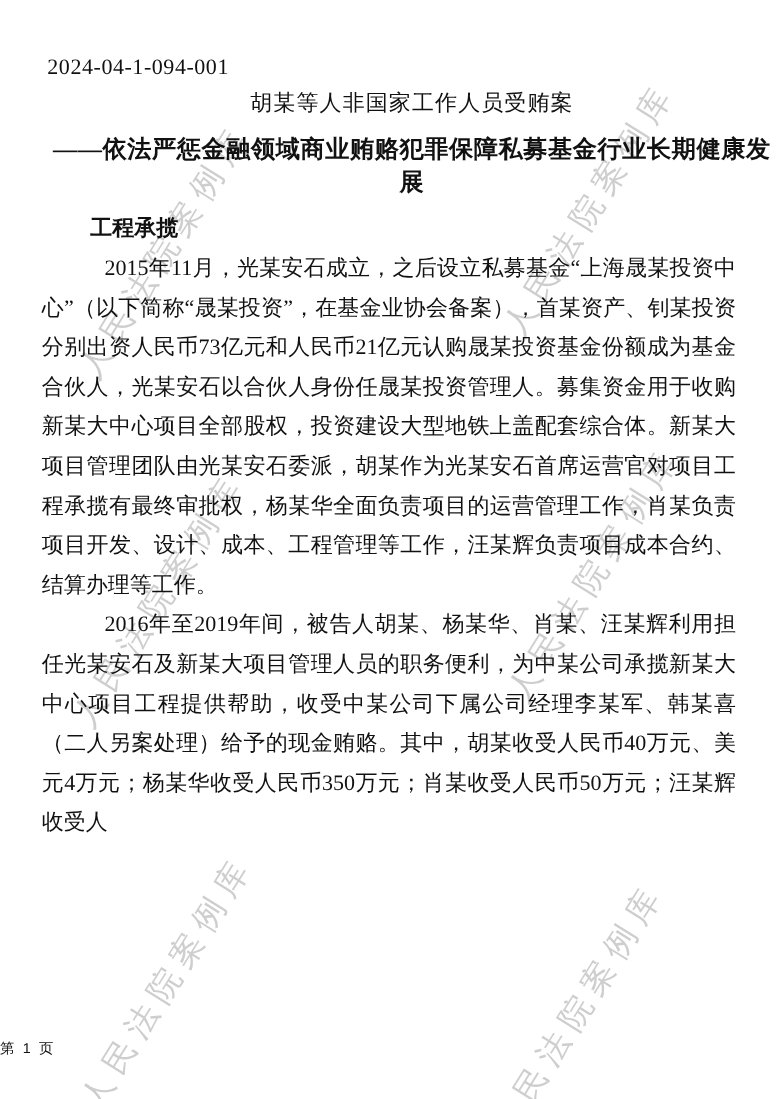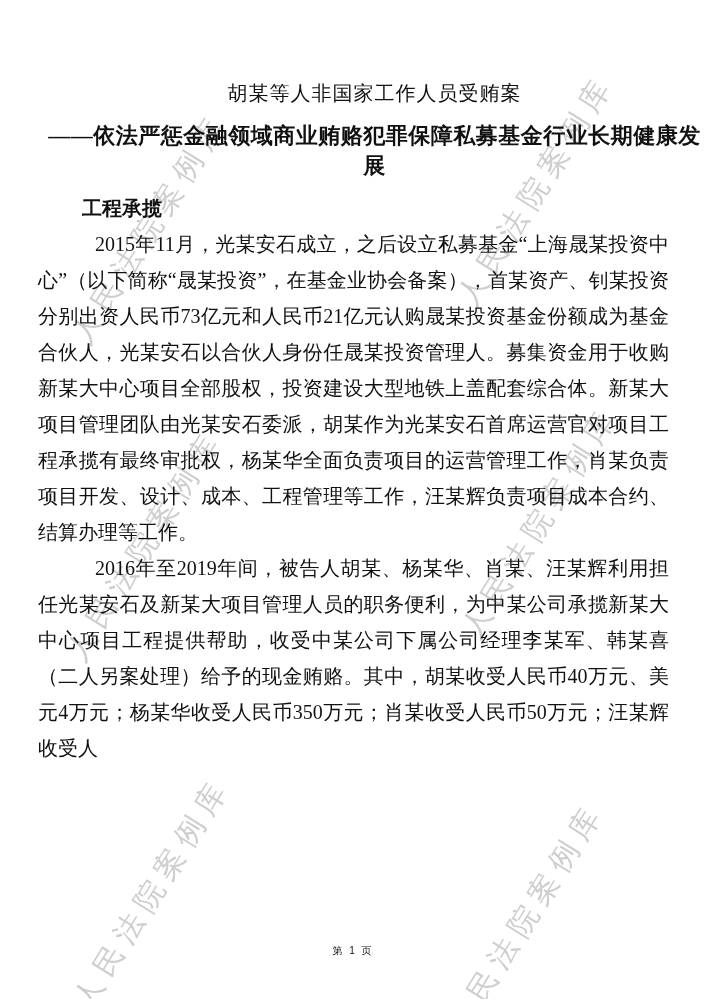--- a/index.html
+++ b/index.html
@@ -98,38 +98,38 @@
     text-indent: 57px;
   }
 
   
   .page-footer {
     position: absolute;
     z-index: 1;
     left: 0;
     width: 100%;
     top: 944px;
-    text-align: center;
-    font-size: 10px;
+    font-size: 13px;
     letter-spacing: 2px;
     font-family: "Liberation Sans", sans-serif;
   }
 </style>
 </head>
 <body>
 
 <div id="page">
 
   <div class="wm wm1" style="color: rgb(198, 198, 198);">人民法院案例库</div>
   <div class="wm wm2" style="color: rgb(198, 198, 198);">人民法院案例库</div>
   <div class="wm wm3" style="color: rgb(198, 198, 198);">人民法院案例库</div>
   <div class="wm wm4" style="color: rgb(198, 198, 198);">人民法院案例库</div>
   <div class="wm wm5" style="color: rgb(198, 198, 198);">人民法院案例库</div>
   <div class="wm wm6" style="color: rgb(198, 198, 198);">人民法院案例库</div>
 
+  <div class="case-number">2024-04-1-094-001</div>
 
   <div class="doc-header">
     <div class="doc-title">胡某等人非国家工作人员受贿案</div>
     <div class="doc-subtitle">——依法严惩金融领域商业贿赂犯罪保障私募基金行业长期健康发展</div>
   </div>
 
   <div class="content">
     <div class="section-heading">工程承揽</div>
     <p>2015年11月，光某安石成立，之后设立私募基金“上海晟某投资中心”（以下简称“晟某投资”，在基金业协会备案），首某资产、钊某投资分别出资人民币73亿元和人民币21亿元认购晟某投资基金份额成为基金合伙人，光某安石以合伙人身份任晟某投资管理人。募集资金用于收购新某大中心项目全部股权，投资建设大型地铁上盖配套综合体。新某大项目管理团队由光某安石委派，胡某作为光某安石首席运营官对项目工程承揽有最终审批权，杨某华全面负责项目的运营管理工作，肖某负责项目开发、设计、成本、工程管理等工作，汪某辉负责项目成本合约、结算办理等工作。</p>
     <p>2016年至2019年间，被告人胡某、杨某华、肖某、汪某辉利用担任光某安石及新某大项目管理人员的职务便利，为中某公司承揽新某大中心项目工程提供帮助，收受中某公司下属公司经理李某军、韩某喜（二人另案处理）给予的现金贿赂。其中，胡某收受人民币40万元、美元4万元；杨某华收受人民币350万元；肖某收受人民币50万元；汪某辉收受人</p>

